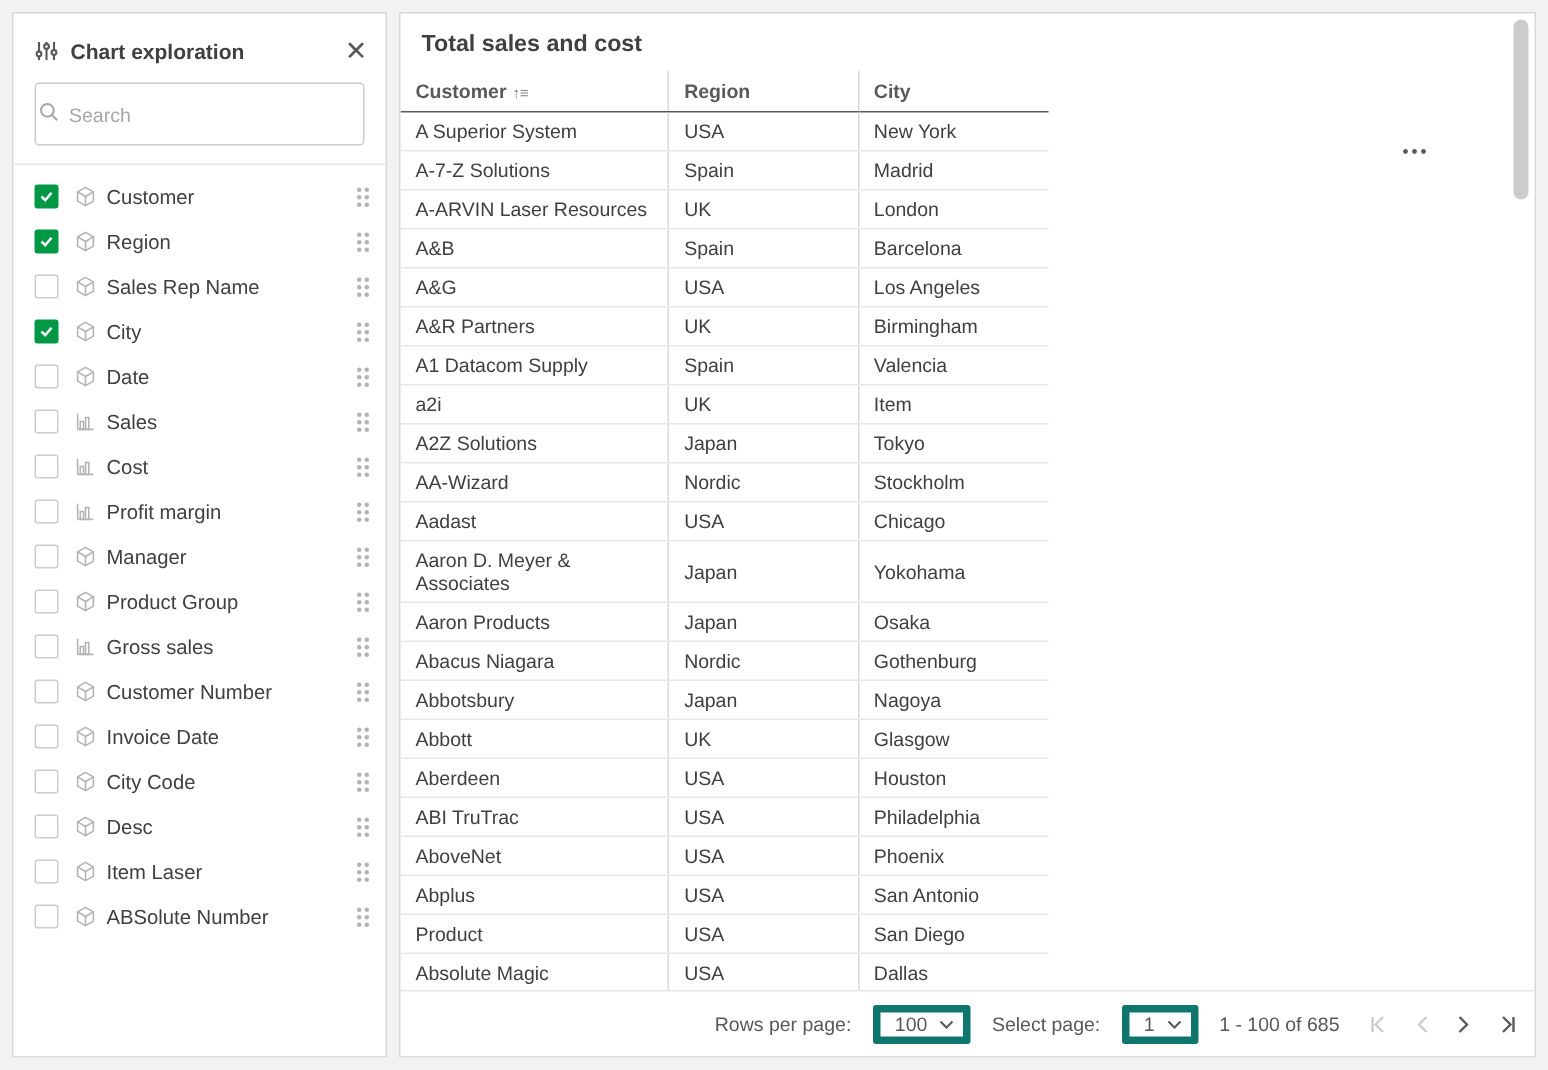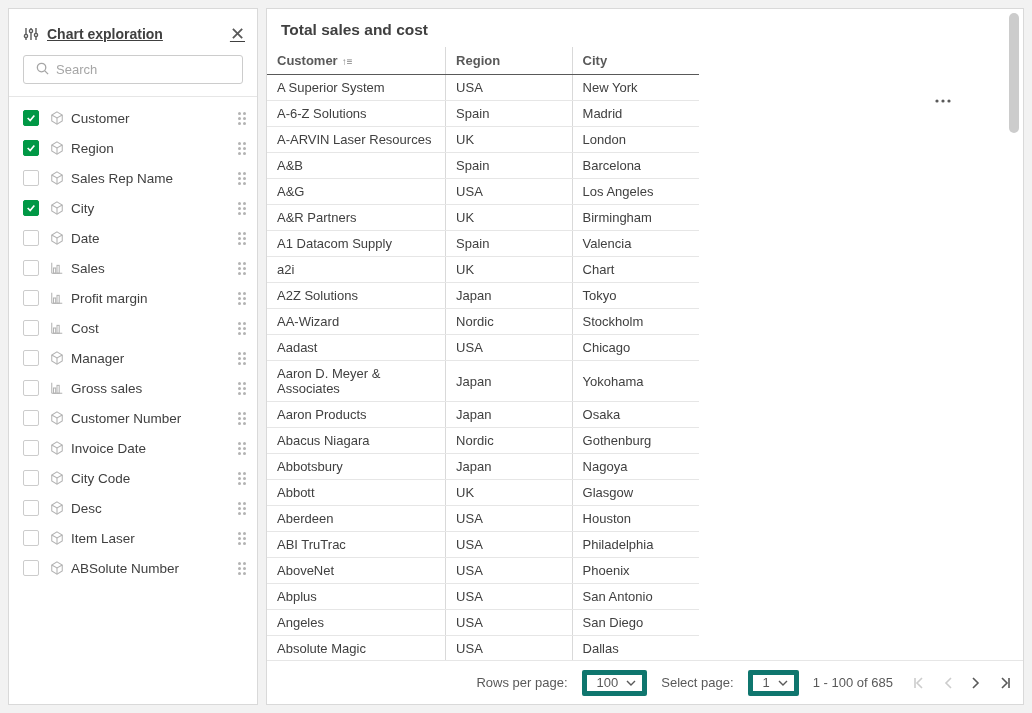--- a/index.html
+++ b/index.html
@@ -1,27 +1,27 @@
 <!DOCTYPE html>
 <html><head>
 <meta charset="utf-8">
 <style>
   * { box-sizing: border-box; margin: 0; padding: 0; }
   html, body { height: 100%; font-family: -apple-system, BlinkMacSystemFont, "Segoe UI", Arial, sans-serif; font-size: 13px; color: #404040; background: #f2f2f2; }
   .app { display: flex; height: 713px; width: 1032px; }
 
   
   .sidebar { width: 250px; background: #fff; border: 1px solid #d9d9d9; margin: 8px 0 8px 8px; display: flex; flex-direction: column; }
-  .sidebar-header { display: flex; align-items: center; padding: 14px 12px 10px 14px; text-decoration: underline; }
+  .sidebar-header { display: flex; align-items: center; padding: 14px 12px 10px 14px; }
   .sidebar-header .title { font-size: 14px; font-weight: 600; color: #404040; flex: 1; margin-left: 8px; }
   .close-x { font-size: 18px; color: #595959; cursor: pointer; }
   .tune-icon svg { display: block; }
 
   .search-wrap { padding: 0 14px 12px 14px; }
-  .search-box { display: flex; align-items: center; border: 1px solid #cccccc; border-radius: 3px; height: 29px; padding: 0 11px; }
+  .search-box { display: flex; align-items: center; border: 1px solid #cccccc; border-radius: 3px; height: 42px; padding: 0 1px; }
   .search-box input { border: none; outline: none; flex: 1; font-size: 13px; color: #404040; margin-left: 6px; background: transparent; }
   .search-box input::placeholder { color: #a6a6a6; }
   .mag-icon { color: #a6a6a6; }
 
   .sidebar-sep { height: 1px; background: #e6e6e6; margin: 0 0 6px 0; }
 
   .field-list { flex: 1; overflow-y: auto; padding: 0 6px 8px 8px; }
   .field-row { display: flex; align-items: center; height: 30px; }
   .chk { width: 16px; height: 16px; border: 1px solid #cccccc; border-radius: 2px; margin: 0 10px 0 6px; display: flex; align-items: center; justify-content: center; background: #fff; cursor: pointer; }
   .chk.checked { background: #009845; border-color: #009845; }
@@ -257,21 +257,21 @@
           <span class="ftype-icon">
             <svg width="14" height="14" viewBox="0 0 16 16">
               <g stroke="#b3b3b3" stroke-width="1.2" fill="none">
                 <line x1="2" y1="2" x2="2" y2="14"></line>
                 <line x1="2" y1="14" x2="14" y2="14"></line>
                 <rect x="4" y="8" width="2.5" height="6"></rect>
                 <rect x="8" y="5" width="2.5" height="9"></rect>
               </g>
             </svg>
           </span>
-          <span class="field-label">Profit margin</span>
+          <span class="field-label">Cost</span>
           <span class="grip">
             <div class="grip-dots">
               <span></span>
               <span></span>
               <span></span>
               <span></span>
               <span></span>
               <span></span>
             </div>
           </span>
@@ -281,21 +281,21 @@
           <span class="ftype-icon">
             <svg width="14" height="14" viewBox="0 0 16 16">
               <g stroke="#b3b3b3" stroke-width="1.2" fill="none">
                 <line x1="2" y1="2" x2="2" y2="14"></line>
                 <line x1="2" y1="14" x2="14" y2="14"></line>
                 <rect x="4" y="8" width="2.5" height="6"></rect>
                 <rect x="8" y="5" width="2.5" height="9"></rect>
               </g>
             </svg>
           </span>
-          <span class="field-label">Cost</span>
+          <span class="field-label">Profit margin</span>
           <span class="grip">
             <div class="grip-dots">
               <span></span>
               <span></span>
               <span></span>
               <span></span>
               <span></span>
               <span></span>
             </div>
           </span>
@@ -305,20 +305,43 @@
           <span class="ftype-icon">
             <svg width="14" height="14" viewBox="0 0 16 16">
               <g stroke="#b3b3b3" stroke-width="1.2" fill="none">
                 <path d="M8 1 L14 4.5 L14 11.5 L8 15 L2 11.5 L2 4.5 Z"></path>
                 <path d="M2 4.5 L8 8 L14 4.5"></path>
                 <line x1="8" y1="8" x2="8" y2="15"></line>
               </g>
             </svg>
           </span>
           <span class="field-label">Manager</span>
+          <span class="grip">
+            <div class="grip-dots">
+              <span></span>
+              <span></span>
+              <span></span>
+              <span></span>
+              <span></span>
+              <span></span>
+            </div>
+          </span>
+        </div>
+        <div class="field-row">
+          <span class="chk"></span>
+          <span class="ftype-icon">
+            <svg width="14" height="14" viewBox="0 0 16 16">
+              <g stroke="#b3b3b3" stroke-width="1.2" fill="none">
+                <path d="M8 1 L14 4.5 L14 11.5 L8 15 L2 11.5 L2 4.5 Z"></path>
+                <path d="M2 4.5 L8 8 L14 4.5"></path>
+                <line x1="8" y1="8" x2="8" y2="15"></line>
+              </g>
+            </svg>
+          </span>
+          <span class="field-label">Product Group</span>
           <span class="grip">
             <div class="grip-dots">
               <span></span>
               <span></span>
               <span></span>
               <span></span>
               <span></span>
               <span></span>
             </div>
           </span>
@@ -500,21 +523,21 @@
               <th class="col-city"><span>City</span></th>
             </tr>
           </thead>
         <tbody id="tbody">
             <tr>
               <td class="col-customer">A Superior System</td>
               <td class="col-region">USA</td>
               <td class="col-city">New York</td>
             </tr>
             <tr>
-              <td class="col-customer">A-6-Z Solutions</td>
+              <td class="col-customer">A-7-Z Solutions</td>
               <td class="col-region">Spain</td>
               <td class="col-city">Madrid</td>
             </tr>
             <tr>
               <td class="col-customer">A-ARVIN Laser Resources</td>
               <td class="col-region">UK</td>
               <td class="col-city">London</td>
             </tr>
             <tr>
               <td class="col-customer">A&amp;B</td>
@@ -532,21 +555,21 @@
               <td class="col-city">Birmingham</td>
             </tr>
             <tr>
               <td class="col-customer">A1 Datacom Supply</td>
               <td class="col-region">Spain</td>
               <td class="col-city">Valencia</td>
             </tr>
             <tr>
               <td class="col-customer">a2i</td>
               <td class="col-region">UK</td>
-              <td class="col-city">Chart</td>
+              <td class="col-city">Item</td>
             </tr>
             <tr>
               <td class="col-customer">A2Z Solutions</td>
               <td class="col-region">Japan</td>
               <td class="col-city">Tokyo</td>
             </tr>
             <tr>
               <td class="col-customer">AA-Wizard</td>
               <td class="col-region">Nordic</td>
               <td class="col-city">Stockholm</td>
@@ -595,21 +618,21 @@
               <td class="col-customer">AboveNet</td>
               <td class="col-region">USA</td>
               <td class="col-city">Phoenix</td>
             </tr>
             <tr>
               <td class="col-customer">Abplus</td>
               <td class="col-region">USA</td>
               <td class="col-city">San Antonio</td>
             </tr>
             <tr>
-              <td class="col-customer">Angeles</td>
+              <td class="col-customer">Product</td>
               <td class="col-region">USA</td>
               <td class="col-city">San Diego</td>
             </tr>
             <tr>
               <td class="col-customer">Absolute Magic</td>
               <td class="col-region">USA</td>
               <td class="col-city">Dallas</td>
             </tr>
           </tbody>
       </table>

